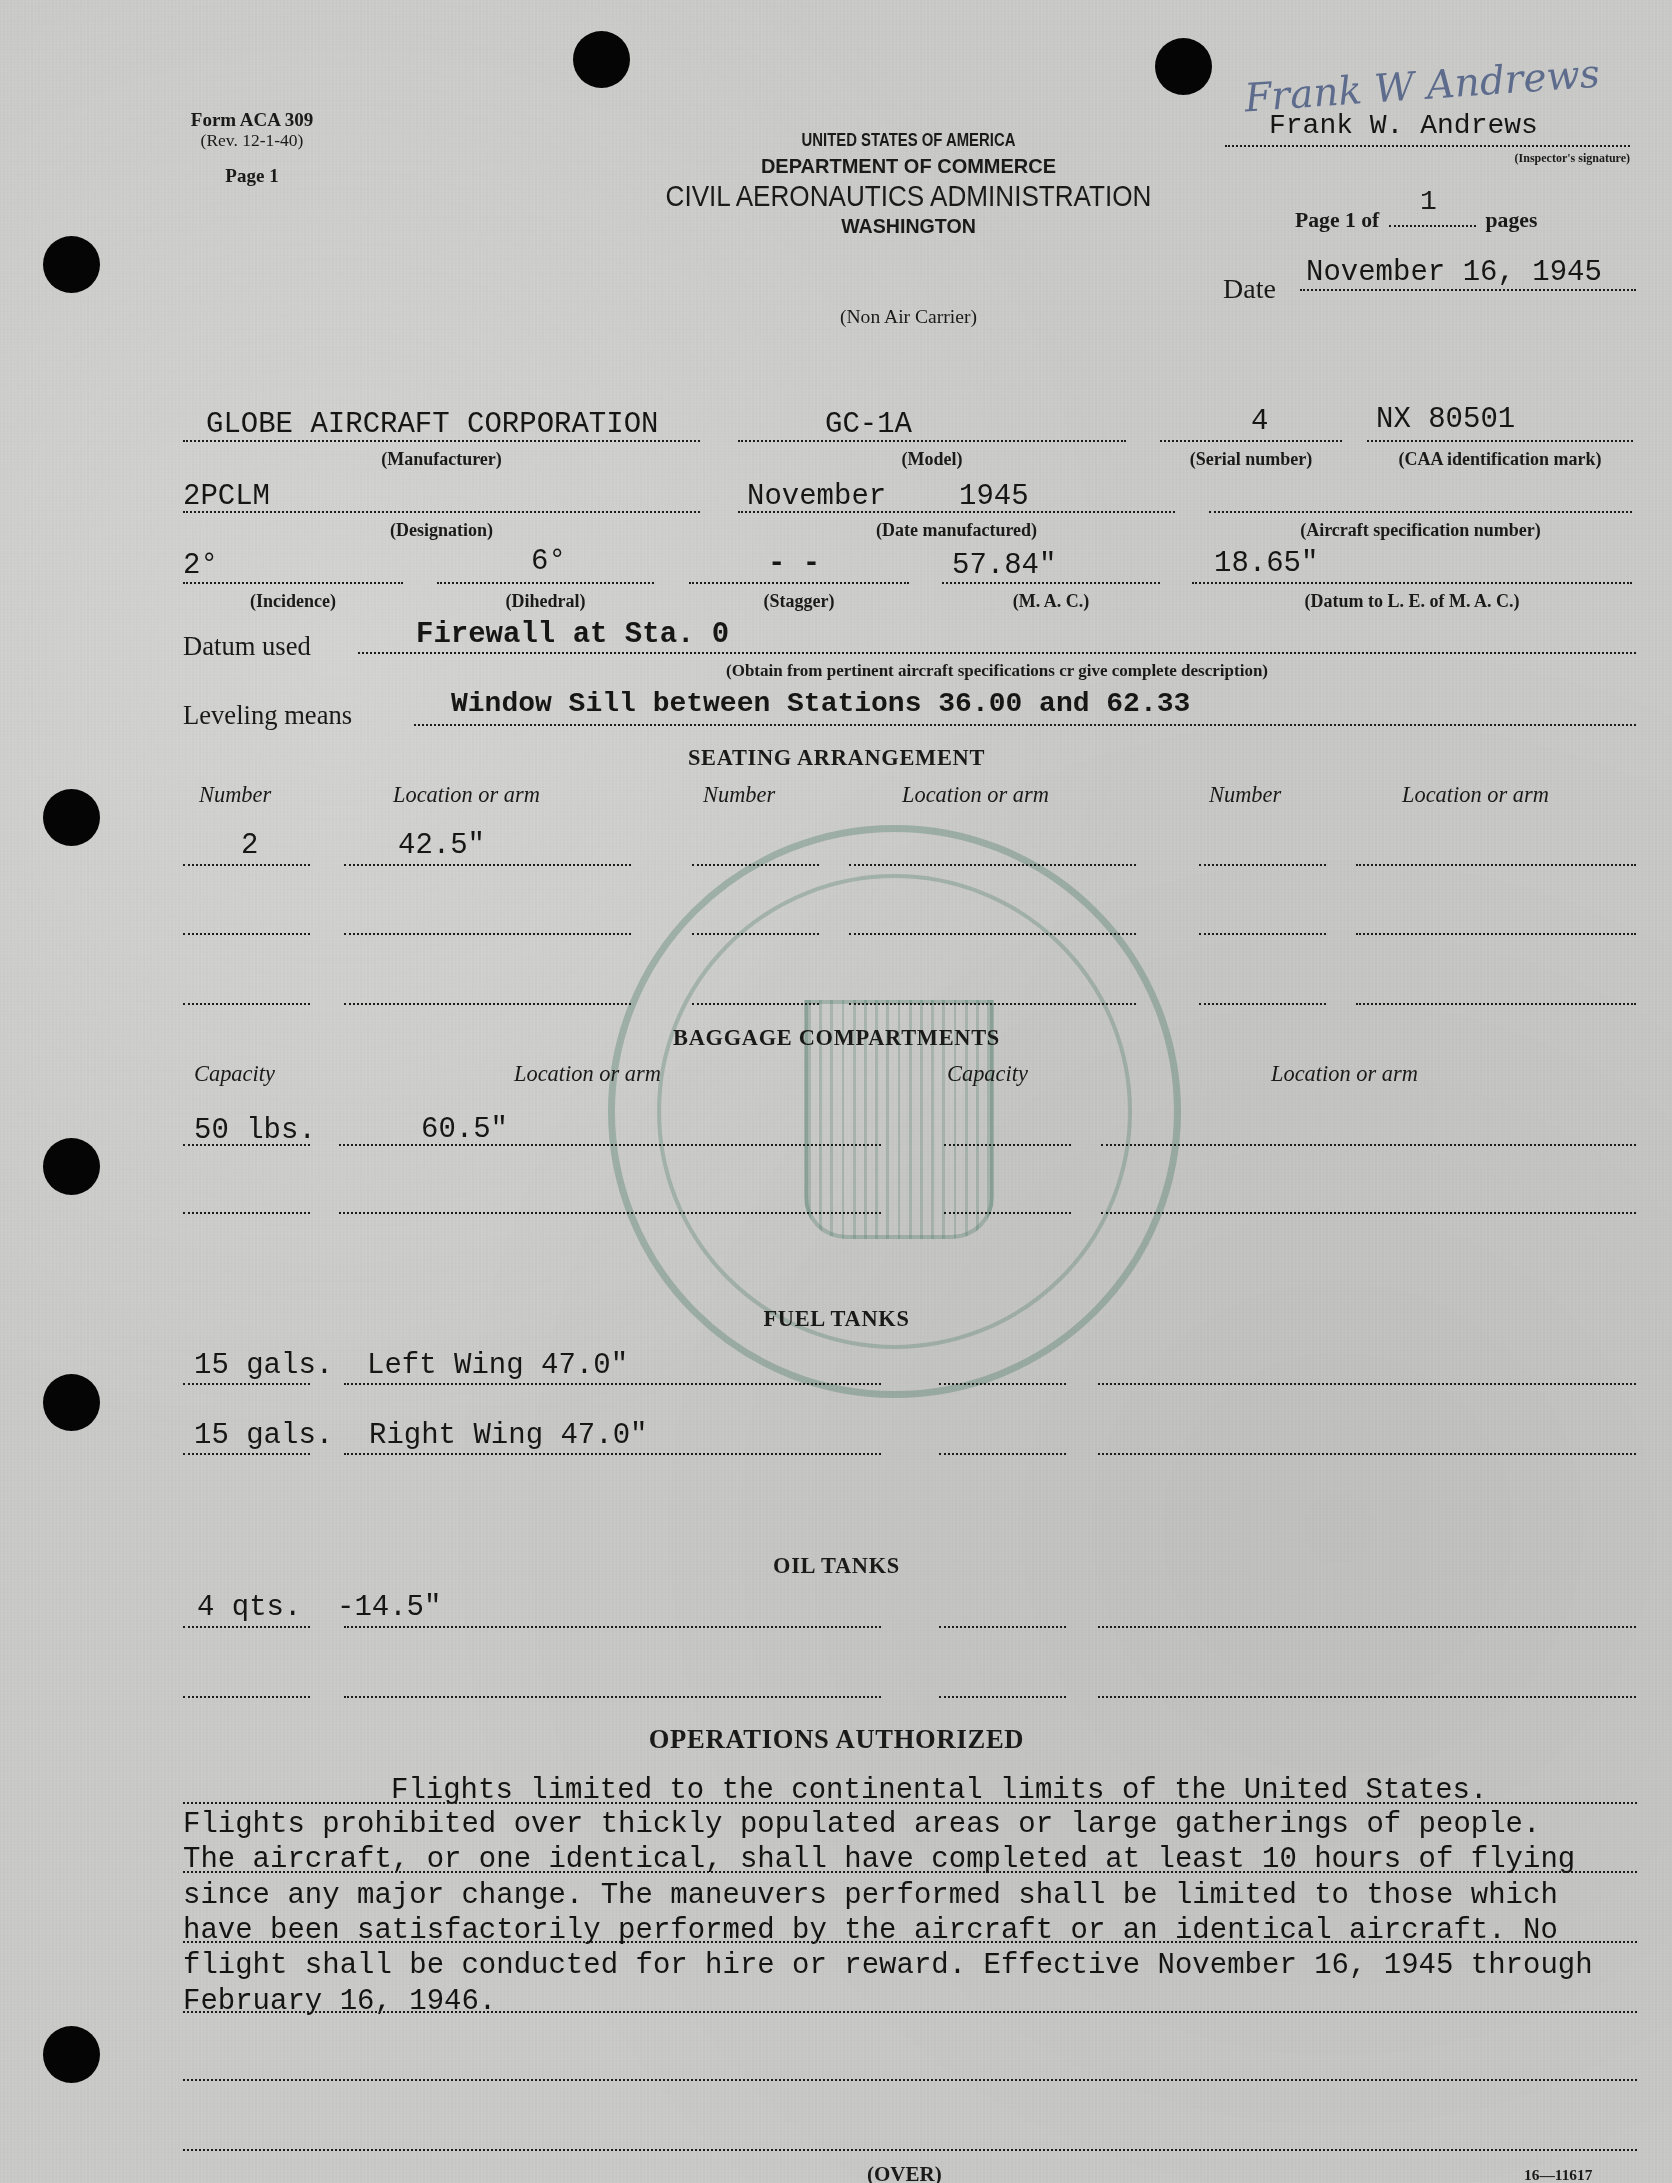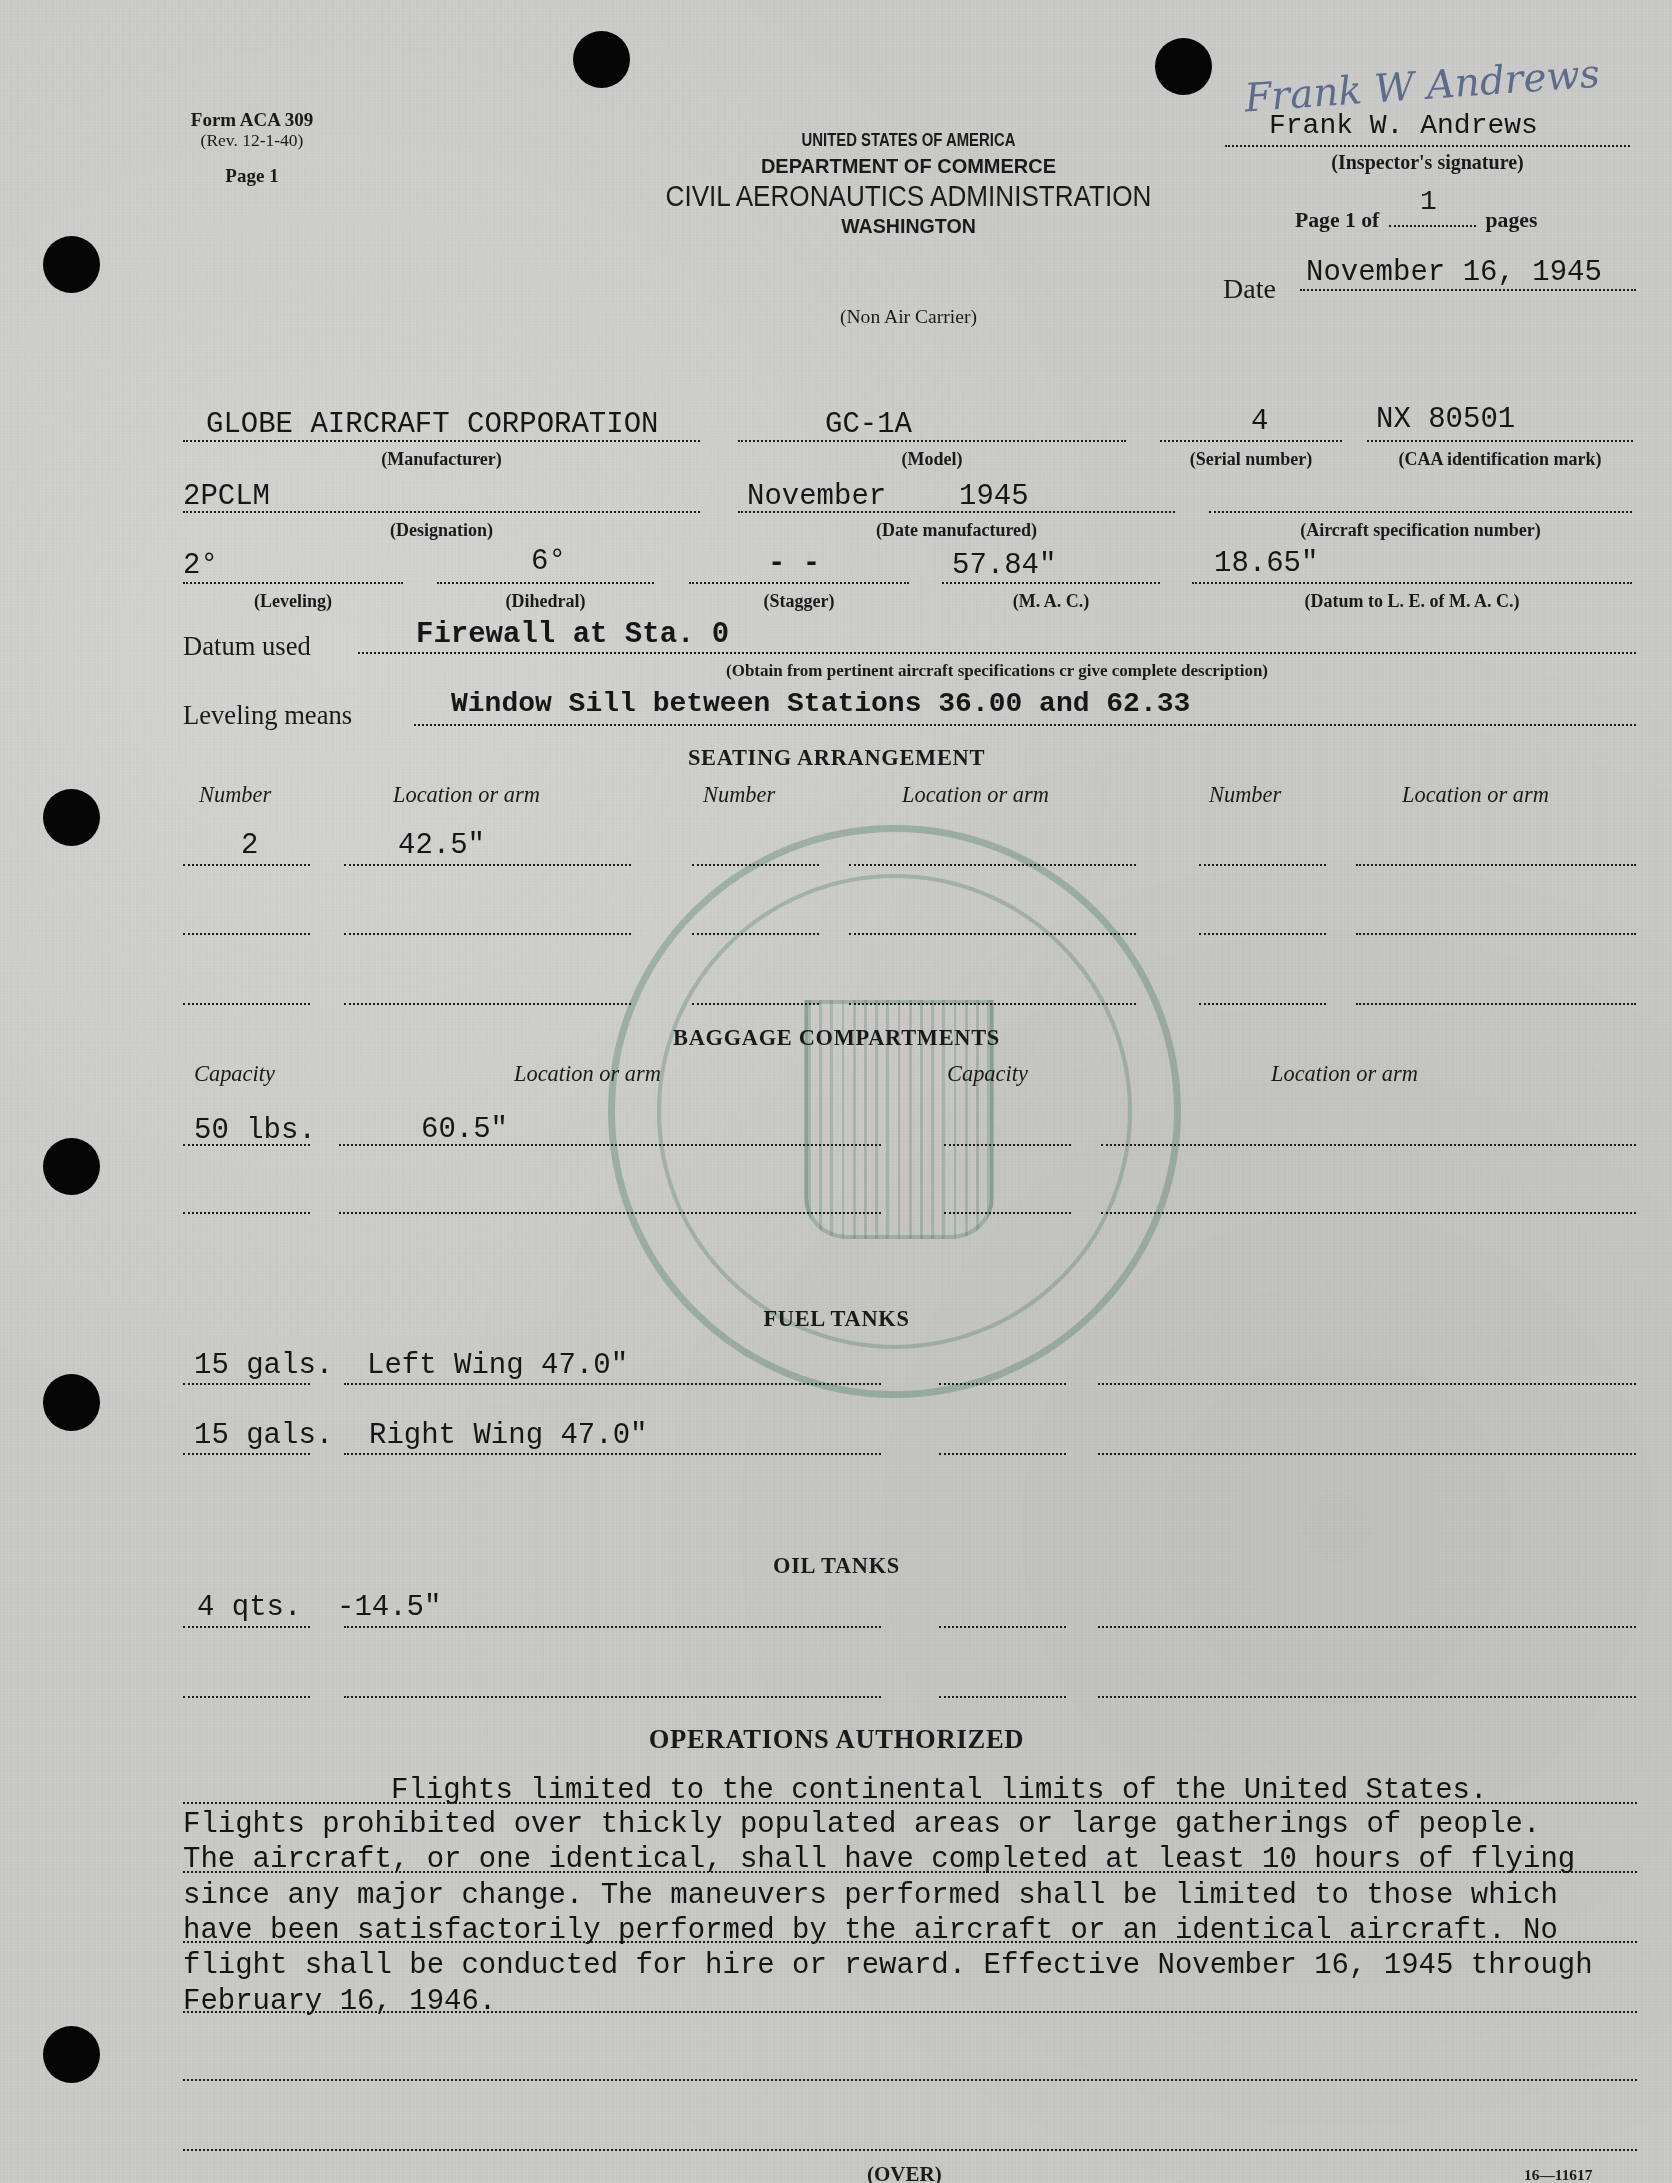--- a/index.html
+++ b/index.html
@@ -58,21 +58,21 @@
   <div style="font-weight:bold;font-size:19.6px;margin-top:2.8px;">WASHINGTON</div>
 </div>
 
 <div class="abs serif" style="left:489px;top:305px;width:839px;text-align:center;">
   <div style="font-weight:normal;font-size:19.6px;margin-top:1.4px;">(Non Air Carrier)</div>
 </div>
 
 <div class="signature">Frank W Andrews</div>
 <div class="typed" style="left:1269px;top:110px;font-size:28px;">Frank W. Andrews</div>
 <div class="dash" style="left:1225px;top:145px;width:405px;"></div>
-<div class="cap" style="left:1225px;top:151px;width:405px;font-size:20px;">(Inspector's signature)</div>
+<div class="cap" style="left:1225px;top:151px;width:405px;font-size:12px;text-align:right;">(Inspector's signature)</div>
 <div class="abs serif" style="left:1295px;top:208px;font-weight:bold;font-size:21.7px;white-space:nowrap;">
   <span>Page 1 of</span>
   <span style="display:inline-block;width:87px;position:relative;border-bottom:2.8px dotted #1b1b1b;margin:0 4.2px;height:4.2px;">
     <span class="mono" style="position:absolute;left:31px;top:-35px;font-weight:normal;font-size:28px;">1</span>
   </span>
   <span>pages</span>
 </div>
 <div class="abs serif" style="left:1223px;top:273px;font-size:28px;">Date</div>
 <div class="typed" style="left:1306px;top:256px;font-size:29px;">November 16, 1945</div>
 <div class="dash" style="left:1300px;top:289px;width:336px;"></div>
@@ -101,21 +101,21 @@
 <div class="typed" style="left:959px;top:480px;">1945</div>
 <div class="dash" style="left:738px;top:511px;width:437px;"></div>
 <div class="cap" style="left:738px;top:520px;width:437px;">(Date manufactured)</div>
 
 <div class="typed" style="left:1216px;top:480px;"></div>
 <div class="dash" style="left:1209px;top:511px;width:423px;"></div>
 <div class="cap" style="left:1209px;top:520px;width:423px;">(Aircraft specification number)</div>
 
 <div class="typed" style="left:183px;top:549px;">2°</div>
 <div class="dash" style="left:183px;top:582px;width:220px;"></div>
-<div class="cap" style="left:183px;top:591px;width:220px;">(Leveling)</div>
+<div class="cap" style="left:183px;top:591px;width:220px;">(Incidence)</div>
 
 <div class="typed" style="left:531px;top:545px;">6°</div>
 <div class="dash" style="left:437px;top:582px;width:217px;"></div>
 <div class="cap" style="left:437px;top:591px;width:217px;">(Dihedral)</div>
 
 <div class="typed" style="left:768px;top:547px;font-weight:bold;">- -</div>
 <div class="dash" style="left:689px;top:582px;width:220px;"></div>
 <div class="cap" style="left:689px;top:591px;width:220px;">(Stagger)</div>
 
 <div class="typed" style="left:952px;top:549px;">57.84"</div>

